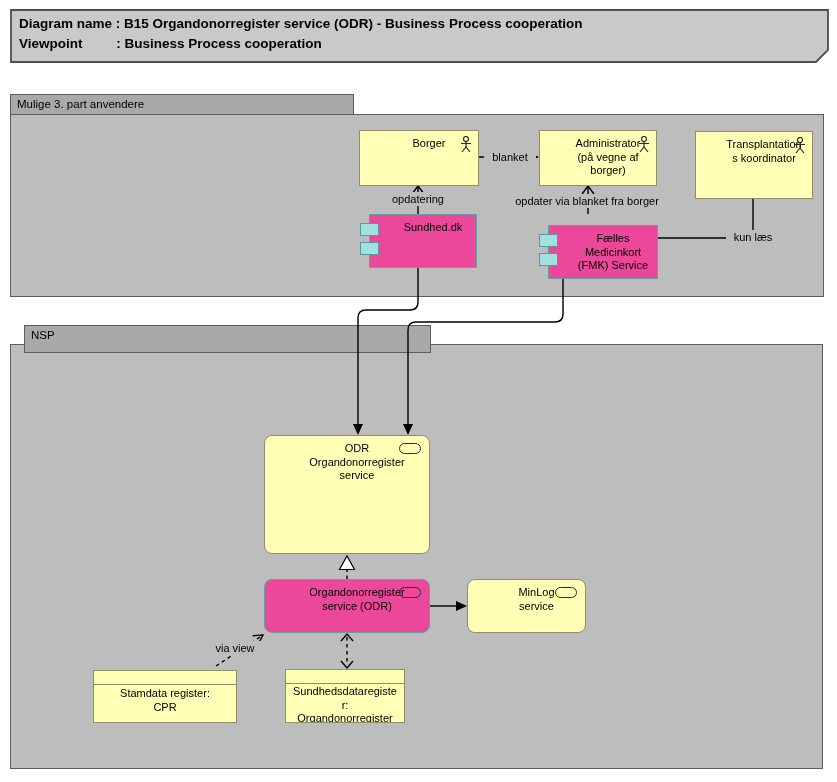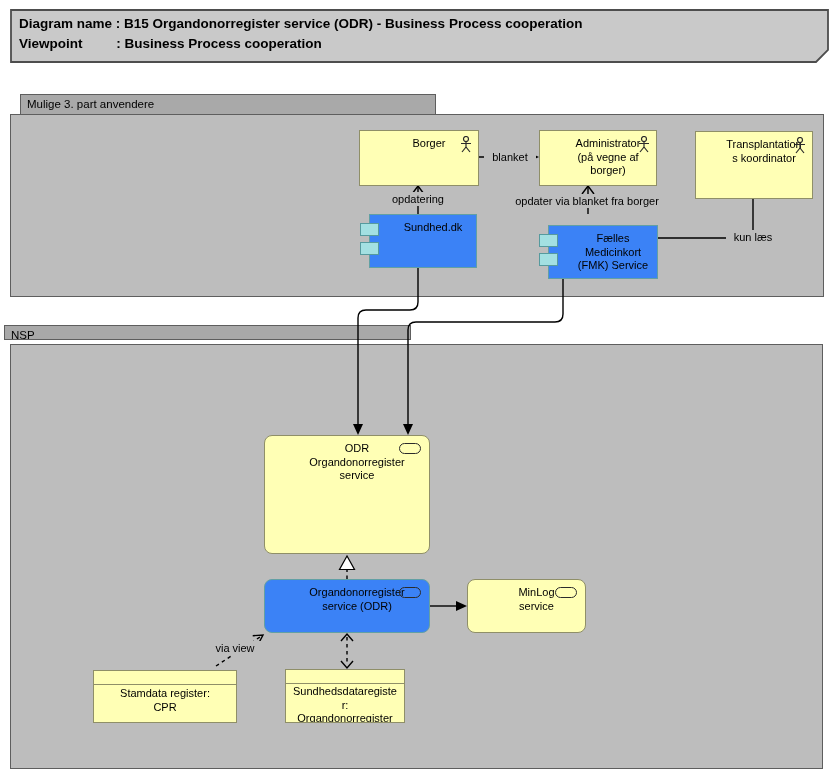--- a/index.html
+++ b/index.html
@@ -24,21 +24,21 @@
     position:absolute;left:9px;top:5px;white-space:pre;
     font-weight:bold;font-size:13.5px;line-height:20px;
   }
   
   .node{
     position:absolute;box-sizing:border-box;z-index:10;
     font-size:11px;line-height:13.5px;text-align:center;
   }
   .node .lbl{display:block;white-space:pre-line;}
   .biz{background:#ffffb5;border:1px solid #8f8f68;}
-  .app{background:#3b82f6;border:1px solid #62a0a4;}
+  .app{background:#ec4899;border:1px solid #62a0a4;}
   .rounded{border-radius:8px;}
   .pad-top{padding-top:6px;padding-left:20px;}
   
   .actor-icon{position:absolute;top:5px;right:6px;width:12px;height:17px;}
   
   .ctab{
     position:absolute;left:-10px;width:19px;height:13px;box-sizing:border-box;
     background:#a3e0e2;border:1px solid #569a9e;
   }
   .ctab.t1{top:8px;} .ctab.t2{top:27px;}
@@ -74,26 +74,26 @@
 
   <div id="title-note">
     <svg width="819" height="54">
       <polygon points="1,1 818,1 818,41 806,53 1,53" fill="#c9c9c9" stroke="#4d4d4d" stroke-width="1.8"></polygon>
     </svg>
     <div class="note-text">Diagram name : B15 Organdonorregister service (ODR) - Business Process cooperation
 Viewpoint         : Business Process cooperation</div>
   </div>
 
   <div class="group-body" style="left:10px;top:114px;width:814px;height:183px;"></div>
-  <div class="group-tab" style="left:20px;top:94px;width:416px;height:21px;">
+  <div class="group-tab" style="left:10px;top:94px;width:344px;height:21px;">
     <span>Mulige 3. part anvendere</span>
   </div>
 
   <div class="group-body" style="left:10px;top:344px;width:813px;height:425px;"></div>
-  <div class="group-tab" style="left:4px;top:325px;width:407px;height:15px;">
+  <div class="group-tab" style="left:24px;top:325px;width:407px;height:28px;">
     <span>NSP</span>
   </div>
 
   <svg id="edges" width="837" height="782">
 
     <path class="edge" d="M478,157 L537,157"></path>
     <polygon class="ah-fill" points="539,157 528,152 528,162"></polygon>
 
     <path class="edge" d="M418,214 L418,187"></path>
     <path class="ah-open" d="M412,194 L418,186 L424,194"></path>

